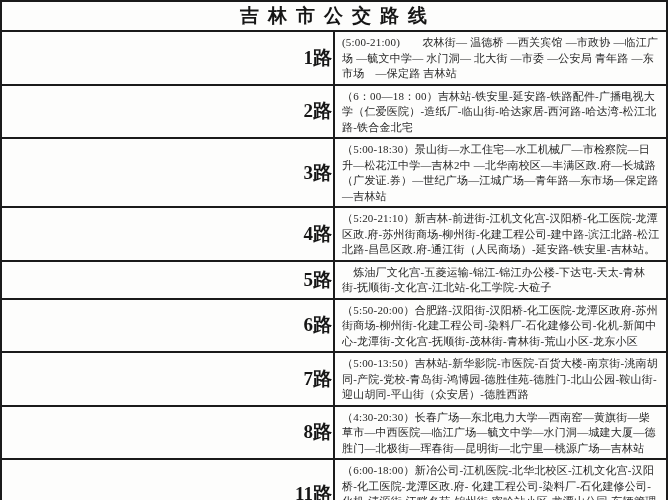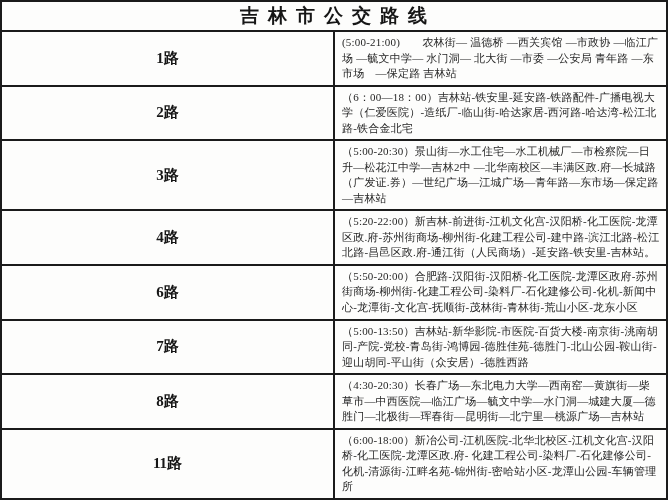--- a/index.html
+++ b/index.html
@@ -32,23 +32,23 @@
     text-align: center;
     vertical-align: middle;
     font-size: 19px;
     font-weight: bold;
     letter-spacing: 9px;
     padding-left: 9px; 
     color: #161616;
   }
   td.no-cell {
     width: 40px;
-    text-align: center;
+    text-align: right;
     vertical-align: middle;
-    font-size: 15px;
+    font-size: 19px;
     font-weight: bold;
     color: #161616;
     padding: 0 1px;
   }
   td.desc-cell {
     vertical-align: top;
     font-size: 11px;
     line-height: 15.5px;
     padding: 3px 6px 2px 7px;
     color: #262626;
@@ -69,25 +69,29 @@
       <tr>
         <td class="no-cell">1路</td>
         <td class="desc-cell">(5:00-21:00)　　农林街— 温德桥 —西关宾馆 —市政协 —临江广场 —毓文中学— 水门洞— 北大街 —市委 —公安局 青年路 —东市场　—保定路 吉林站</td>
       </tr>
       <tr>
         <td class="no-cell">2路</td>
         <td class="desc-cell">（6：00—18：00）吉林站-铁安里-延安路-铁路配件-广播电视大学（仁爱医院）-造纸厂-临山街-哈达家居-西河路-哈达湾-松江北路-铁合金北宅</td>
       </tr>
       <tr>
         <td class="no-cell">3路</td>
-        <td class="desc-cell">（5:00-20:30）景山街—水工住宅—水工机械厂—市检察院—日升—松花江中学—吉林2中 —北华南校区—丰满区政.府—长城路（广发证.券）—世纪广场—江城广场—青年路—东市场—保定路—吉林站</td>
+        <td class="desc-cell">（5:00-18:30）景山街—水工住宅—水工机械厂—市检察院—日升—松花江中学—吉林2中 —北华南校区—丰满区政.府—长城路（广发证.券）—世纪广场—江城广场—青年路—东市场—保定路—吉林站</td>
       </tr>
       <tr>
         <td class="no-cell">4路</td>
-        <td class="desc-cell">（5:20-22:00）新吉林-前进街-江机文化宫-汉阳桥-化工医院-龙潭区政.府-苏州街商场-柳州街-化建工程公司-建中路-滨江北路-松江北路-昌邑区政.府-通江街（人民商场）-延安路-铁安里-吉林站。</td>
+        <td class="desc-cell">（5:20-21:10）新吉林-前进街-江机文化宫-汉阳桥-化工医院-龙潭区政.府-苏州街商场-柳州街-化建工程公司-建中路-滨江北路-松江北路-昌邑区政.府-通江街（人民商场）-延安路-铁安里-吉林站。</td>
+      </tr>
+      <tr>
+        <td class="no-cell">5路</td>
+        <td class="desc-cell">　炼油厂文化宫-五菱运输-锦江-锦江办公楼-下达屯-天太-青林街-抚顺街-文化宫-江北站-化工学院-大砬子</td>
       </tr>
       <tr>
         <td class="no-cell">6路</td>
         <td class="desc-cell">（5:50-20:00）合肥路-汉阳街-汉阳桥-化工医院-龙潭区政府-苏州街商场-柳州街-化建工程公司-染料厂-石化建修公司-化机-新闻中心-龙潭街-文化宫-抚顺街-茂林街-青林街-荒山小区-龙东小区</td>
       </tr>
       <tr>
         <td class="no-cell">7路</td>
         <td class="desc-cell">（5:00-13:50）吉林站-新华影院-市医院-百货大楼-南京街-洮南胡同-产院-党校-青岛街-鸿博园-德胜佳苑-德胜门-北山公园-鞍山街-迎山胡同-平山街（众安居）-德胜西路</td>
       </tr>
       <tr>

